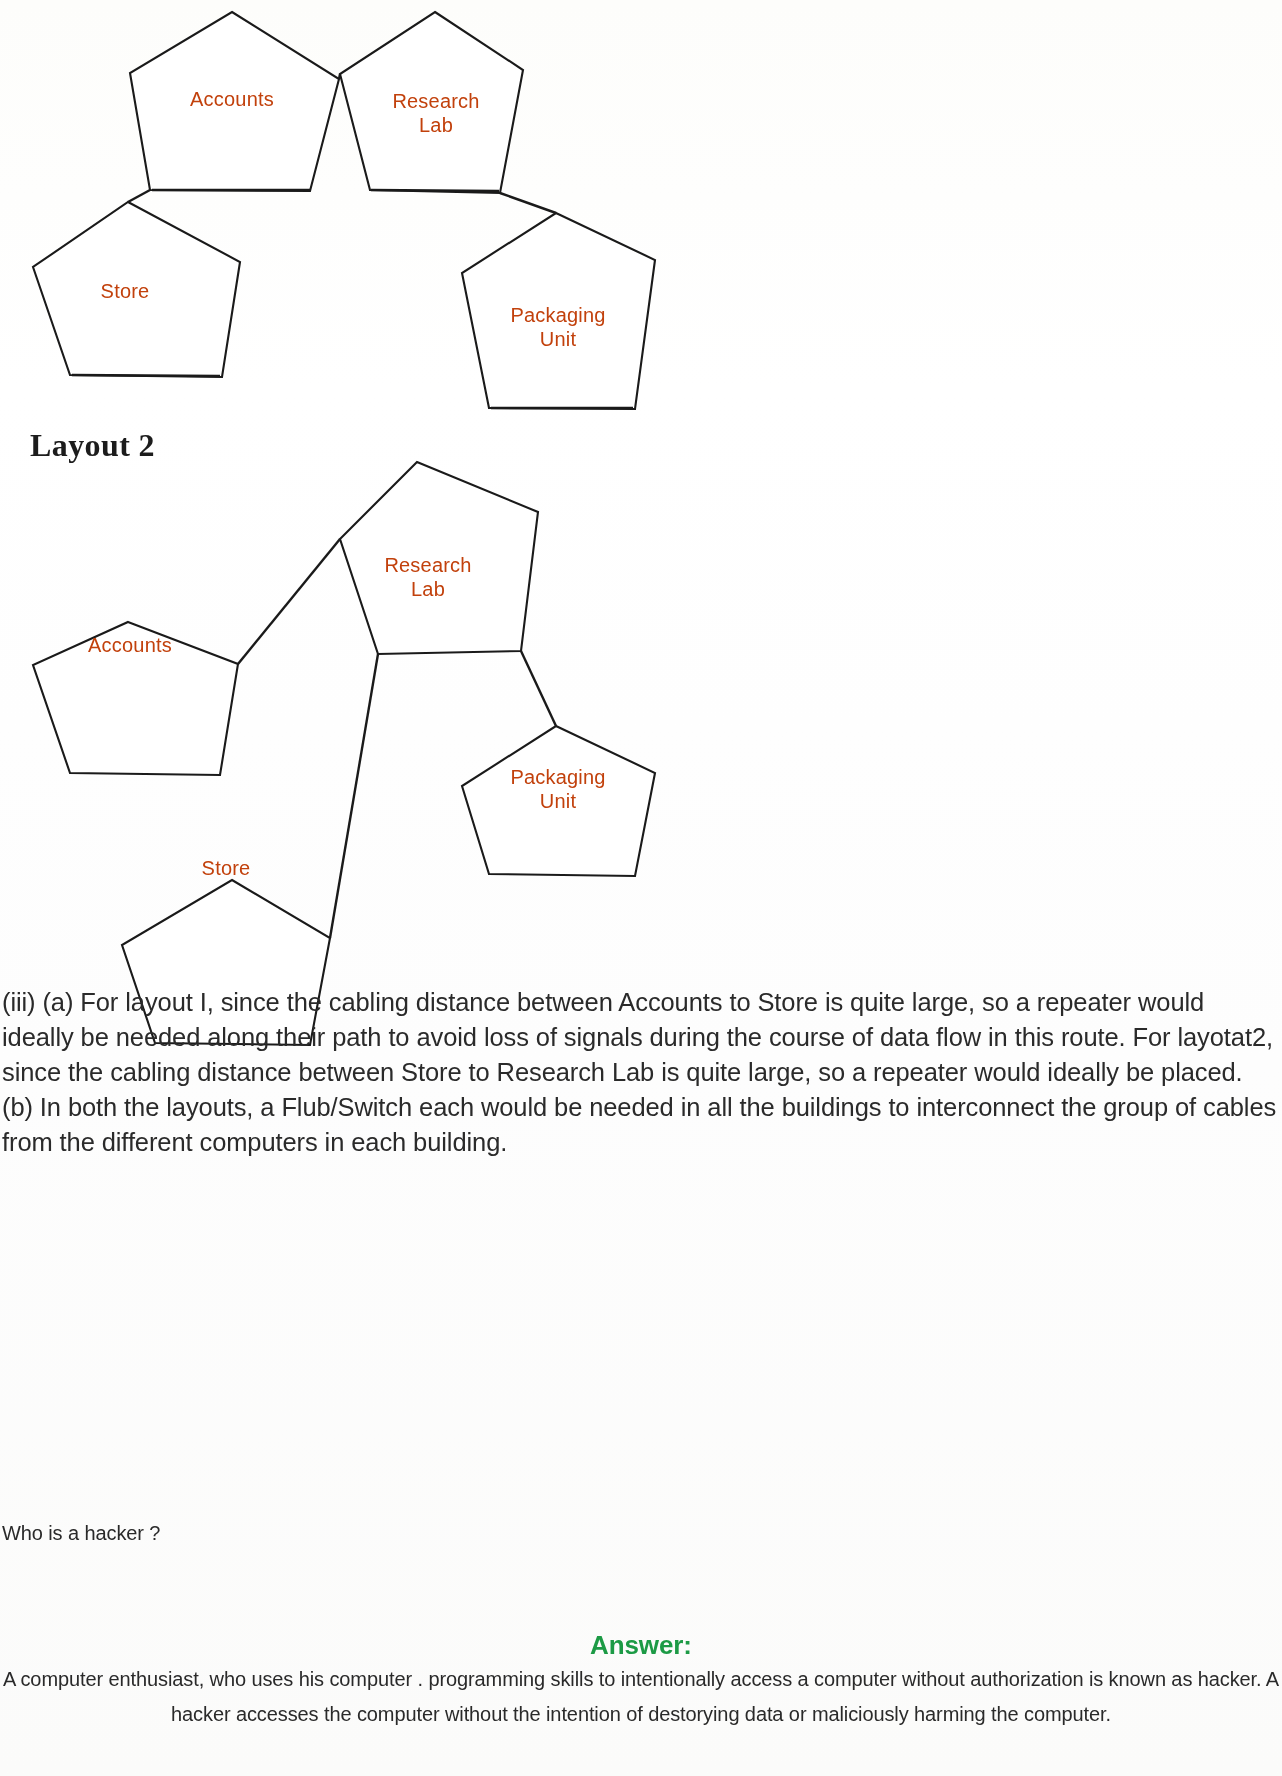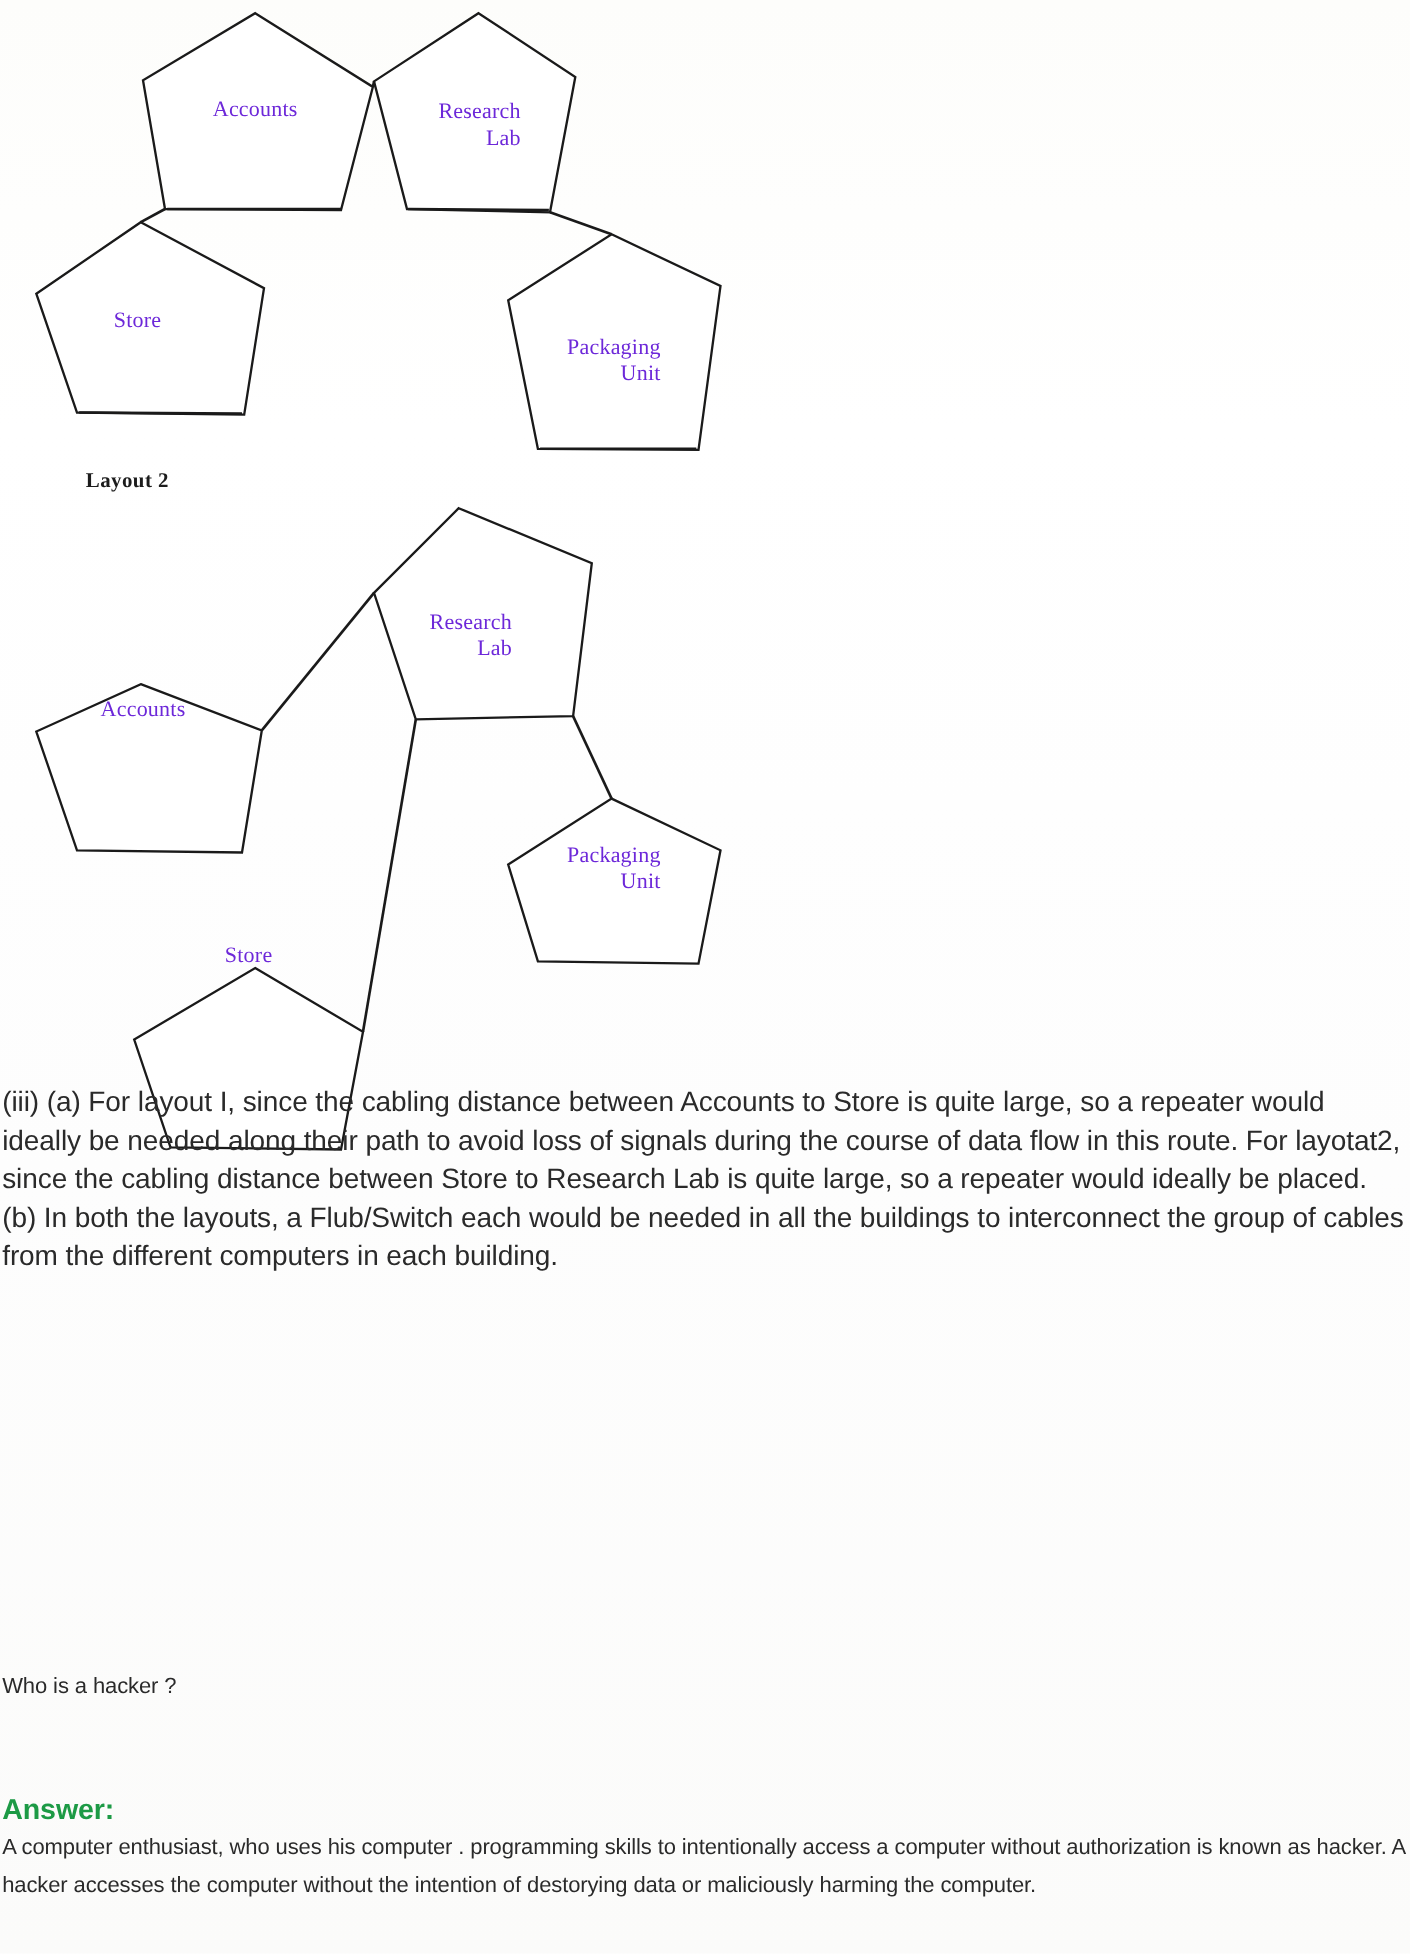--- a/index.html
+++ b/index.html
@@ -29,33 +29,32 @@
     left: 0;
     top: 0;
     width: 1282px;
     height: 985px;
   }
 
   .layout-label {
     position: absolute;
     font-family: "Liberation Serif", serif;
     font-weight: bold;
-    font-size: 19px;
+    font-size: 32px;
     letter-spacing: 0.4px;
     color: #1c1c1c;
     white-space: nowrap;
-    margin-left: 48px;
   }
 
   .node-label {
     position: absolute;
-    font-family: Liberation Serif, serif;
+    font-family: Liberation Sans, sans-serif;
     font-size: 20px;
-    color: #6d28d9;
-    text-align: right;
+    color: #c2410c;
+    text-align: center;
     line-height: 1.18;
     white-space: pre-line;
     transform: translate(-50%, -50%);
     letter-spacing: 0.2px;
   }
 
   svg.dia {
     position: absolute;
     left: 0;
     top: 0;
@@ -104,21 +103,21 @@
     letter-spacing: -0.1px;
   }
   .qa-body {
     font-family: "Liberation Sans", sans-serif;
     font-size: 20px;
     line-height: 35px;
     color: #2a2a2a;
     letter-spacing: -0.1px;
   }
   #question-block { top: 1516px; }
-  #answer-block   { top: 1628px; }
+  #answer-block   { top: 1628px; text-align: center; }
 </style>
 </head>
 <body>
 
 <div class="page"></div>
 
 <div class="diagram-area">
 
   <svg class="dia" viewBox="0 0 1282 985">
 

